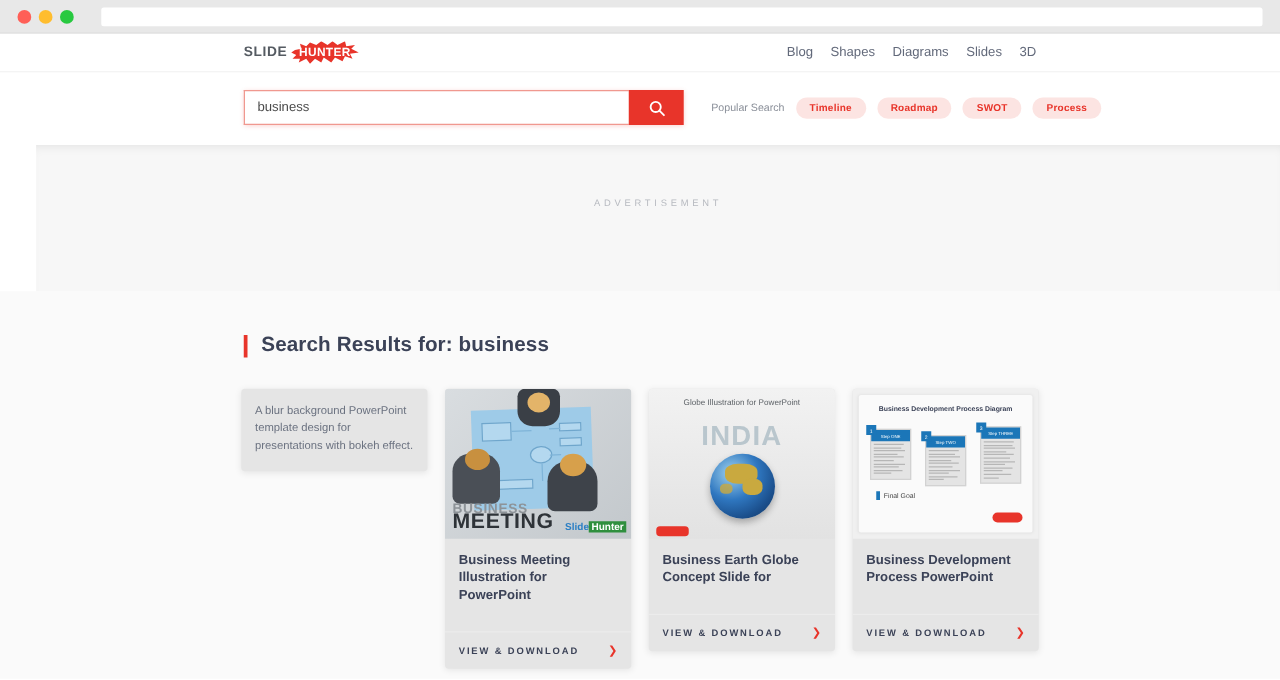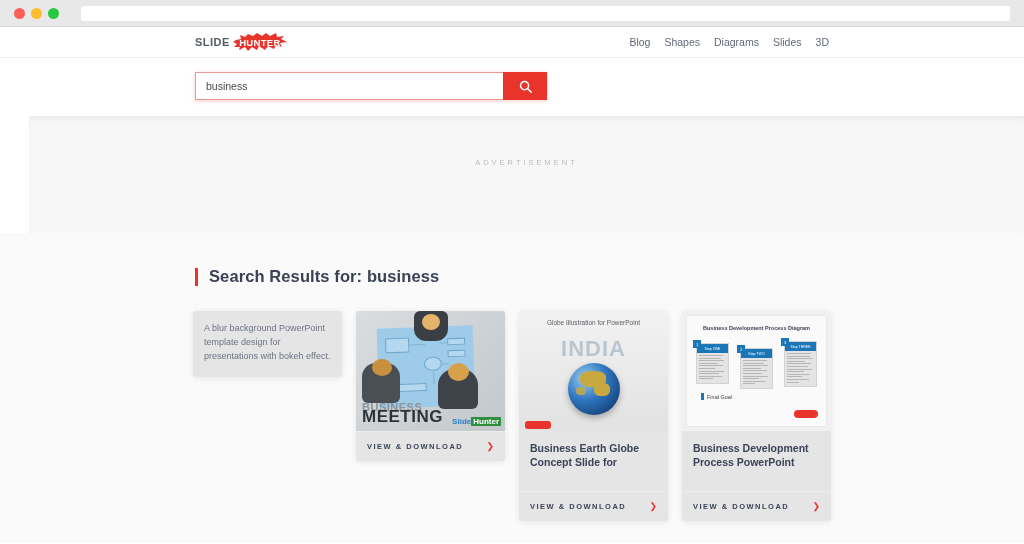--- a/index.html
+++ b/index.html
@@ -265,20 +265,27 @@
 <section class="search-section">
   <div class="search-inner">
     <div class="search-box">
       <input class="search-input" type="text" value="business" style="">
       <button class="search-btn">
         <svg width="15" height="15" viewBox="0 0 24 24" fill="none" stroke="#ffffff" stroke-width="2.4" stroke-linecap="round">
           <circle cx="10.5" cy="10.5" r="6.5"></circle>
           <line x1="15.6" y1="15.6" x2="21" y2="21"></line>
         </svg>
       </button>
+    </div>
+    <div class="popular">
+      <span class="popular-label">Popular Search</span>
+      <a class="tag" href="#">Timeline</a>
+      <a class="tag" href="#">Roadmap</a>
+      <a class="tag" href="#">SWOT</a>
+      <a class="tag" href="#">Process</a>
     </div>
   </div>
 </section>
 
 <section class="ad-section">
   <div class="ad-label">ADVERTISEMENT</div>
 </section>
 
 <main class="results">
   <div class="results-head">
@@ -312,20 +319,24 @@
         <span class="person" style="left:6px;top:52px;width:38px;height:40px;background:#4a4f56;border-radius:14px 14px 6px 6px;"></span>
         <span class="person" style="left:16px;top:48px;width:20px;height:17px;background:#c8903f;border-radius:50%;"></span>
         <span class="person" style="left:82px;top:58px;width:40px;height:40px;background:#3e434a;border-radius:16px 16px 6px 6px;"></span>
         <span class="person" style="left:92px;top:52px;width:21px;height:18px;background:#d7a04b;border-radius:50%;"></span>
         <span class="person" style="left:58px;top:0px;width:34px;height:30px;background:#3a3f46;border-radius:6px 6px 12px 12px;"></span>
         <span class="person" style="left:66px;top:3px;width:18px;height:16px;background:#e3b469;border-radius:50%;"></span>
         <span class="th2-big">BUSINESS</span>
         <span class="th2-big2">MEETING</span>
         <span class="wm"><span class="a">Slide</span><span class="b">Hunter</span></span>
       </div>
+      <div class="card-body">
+        <div class="card-title">Business Meeting Illustration for PowerPoint</div>
+        <div class="card-desc"></div>
+      </div>
       <div class="card-foot">
         <span class="card-foot-label">VIEW &amp; DOWNLOAD</span>
         <span class="chev">❯</span>
       </div>
     </article>
 
     <article class="card">
       <div class="thumb th3">
         <span class="th3-head">Globe Illustration for PowerPoint</span>
         <span class="th3-india">INDIA</span>

